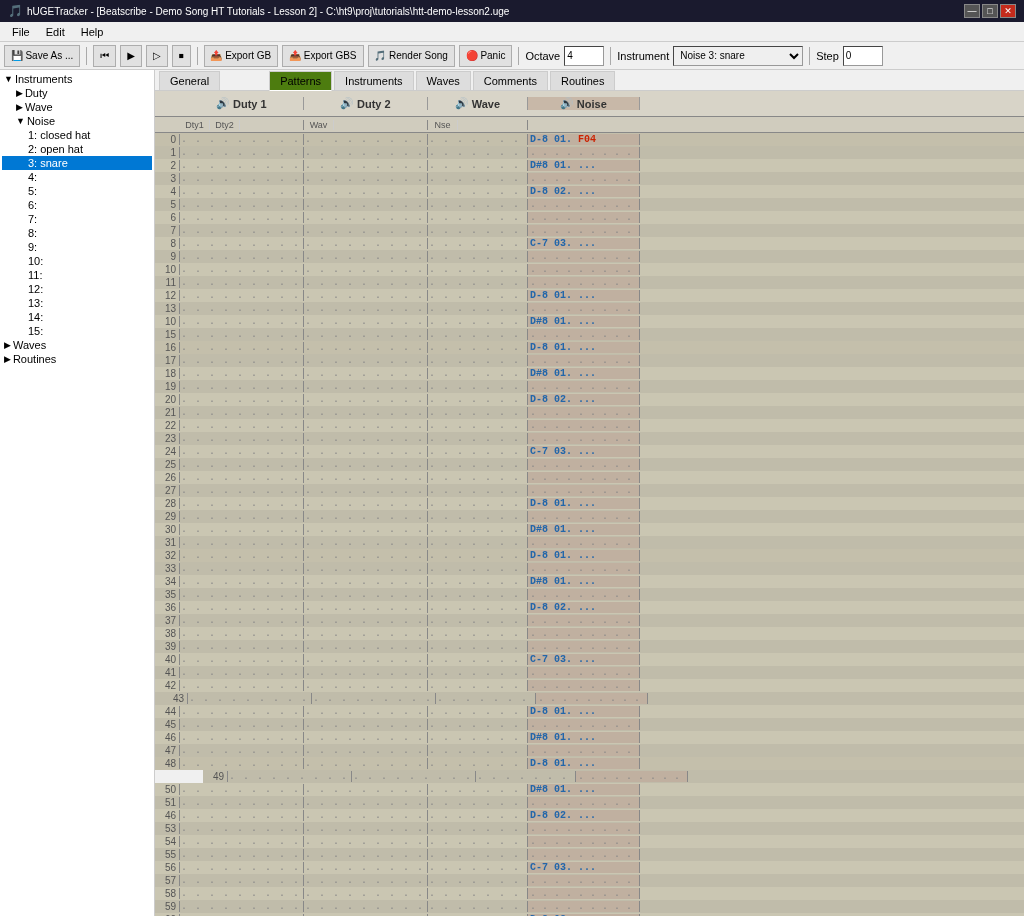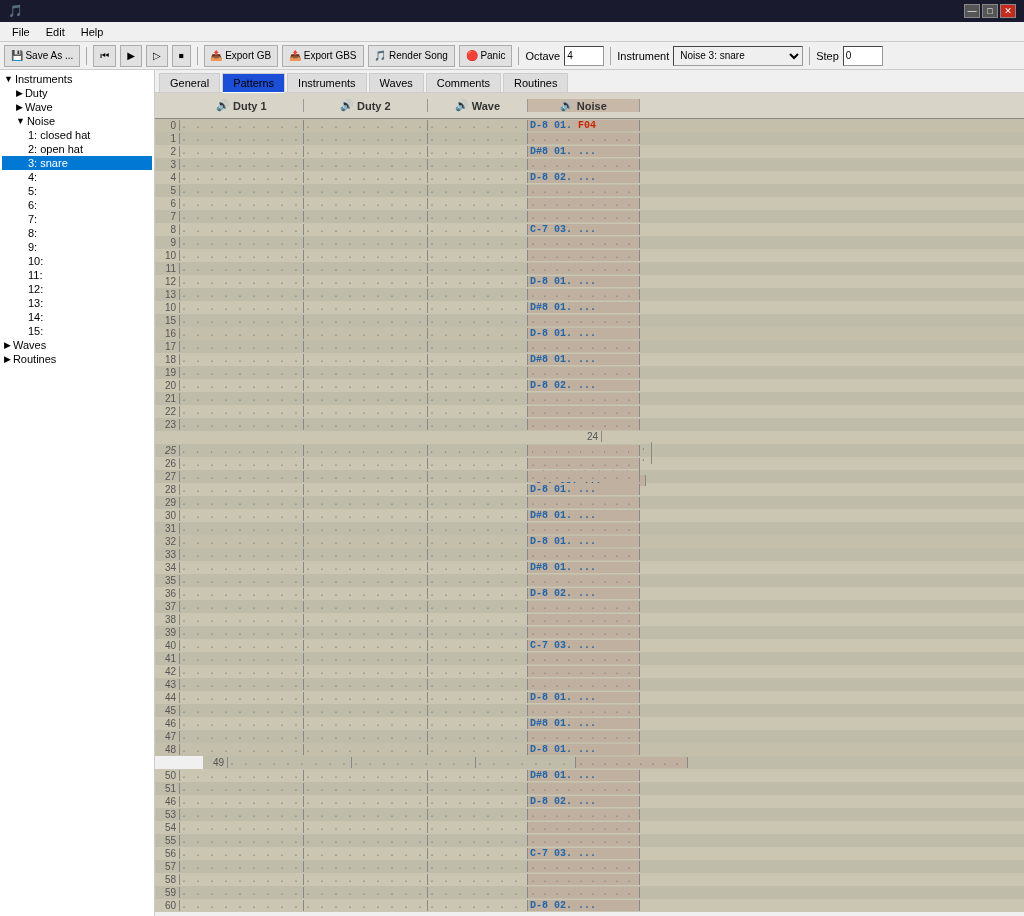--- a/index.html
+++ b/index.html
@@ -34,21 +34,21 @@
     .tree-item.indent1 { padding-left: 14px; }
     .tree-item.indent2 { padding-left: 26px; }
     .tree-arrow { font-size: 9px; cursor: pointer; }
     
     
     .content-area { flex: 1; display: flex; flex-direction: column; overflow: hidden; }
     
     
     .tab-bar { background: #f0f0f0; border-bottom: 1px solid #ccc; display: flex; align-items: flex-end; padding: 0 4px; height: 24px; }
     .tab { padding: 3px 10px; border: 1px solid #ccc; border-bottom: none; cursor: pointer; background: #ddd; margin-right: 2px; font-size: 11px; }
-    .tab.active { background: #1d4ed8; border-bottom: 1px solid white; position: relative; top: 1px; }
+    .tab.active { background: #4d7c0f; border-bottom: 1px solid white; position: relative; top: 1px; margin-left: 47px; }
     
     
     ::-webkit-scrollbar { width: 12px; height: 12px; }
     ::-webkit-scrollbar-track { background: #f0f0f0; }
     ::-webkit-scrollbar-thumb { background: #c0c0c0; border: 1px solid #aaa; }
     
     .sidebar-scroll { height: 100%; overflow-y: auto; }
     
     .grid-container { display: flex; flex-direction: column; height: 100%; }
     
@@ -87,20 +87,21 @@
     .subhdr-group { display: flex; border-right: 1px solid #888; }
     .shcell { font-size: 9px; color: #555; text-align: center; border-right: 1px solid #ccc; padding: 0 1px; }
     .shcell:last-child { border-right: none; }
   </style>
 </head>
 <body>
 
 <div class="title-bar">
   <div class="title-bar-left">
     <span style="font-size:12px;">🎵</span>
+    <span style="font-size:10px; overflow:hidden; white-space:nowrap; max-width:800px;">hUGETracker - [Beatscribe - Demo Song HT Tutorials - Lesson 2] - C:\ht9\proj\tutorials\htt-demo-lesson2.uge</span>
   </div>
   <div class="title-bar-controls">
     <button class="title-bar-btn">—</button>
     <button class="title-bar-btn">□</button>
     <button class="title-bar-btn" style="background:#c42b1c;">✕</button>
   </div>
 </div>
 
 <div class="menu-bar">
   <span class="menu-item">File</span>
@@ -253,20 +254,39 @@
           <div class="ch-header waveh">
             <span>🔊</span>
             <span>Wave</span>
           </div>
           <div class="ch-header noiseh">
             <span>🔊</span>
             <span>Noise</span>
           </div>
         </div>
 
+        <div class="subhdr-row">
+          <div class="subhdr-rnum"></div>
+          <div class="subhdr-group" style="width:124px;">
+            <span class="shcell" style="width:30px;">Dty1</span>
+            <span class="shcell" style="width:30px;">Dty2</span>
+            <span class="shcell" style="flex:1;"> </span>
+          </div>
+          <div class="subhdr-group" style="width:124px;">
+            <span class="shcell" style="width:30px;">Wav</span>
+            <span class="shcell" style="flex:1;"> </span>
+          </div>
+          <div class="subhdr-group" style="width:100px;">
+            <span class="shcell" style="width:30px;">Nse</span>
+            <span class="shcell" style="flex:1;"> </span>
+          </div>
+          <div class="subhdr-group" style="width:112px; background:#c0b0a0;">
+            <span class="shcell" style="flex:1;"> </span>
+          </div>
+        </div>
       </div>
 
       <div class="scrollable-body" id="pattern-body">
       <div class="row-line" style="background: rgb(196, 191, 171);">
             <div class="rnum">0</div>
             <div class="ch-duty1">
               <span class="ncell" style="color:#888; min-width:110px; font-family: Courier New, monospace; font-size:10px; letter-spacing:1px;">. . . . . . . . .</span>
             </div>
             <div class="ch-duty2">
               <span class="ncell" style="color:#888; min-width:110px; font-family: Courier New, monospace; font-size:10px; letter-spacing:1px;">. . . . . . . . .</span>
@@ -616,36 +636,36 @@
             <div class="ch-duty2">
               <span class="ncell" style="color:#888; min-width:110px; font-family: Courier New, monospace; font-size:10px; letter-spacing:1px;">. . . . . . . . .</span>
             </div>
             <div class="ch-wave">
               <span class="ncell" style="color:#888; min-width:88px; font-family: Courier New, monospace; font-size:10px; letter-spacing:1px;">. . . . . . .</span>
             </div>
             <div class="ch-noise">
               <span style="font-family: &quot;Courier New&quot;, monospace; font-size: 10px; padding: 0px 2px; min-width: 100px; display: inline-block; color: rgb(136, 136, 136);">. . . . . . . . .</span>
             </div>
           </div>
-          <div class="row-line" style="background: rgb(202, 198, 178); flex-direction: column;">
+          <div class="row-line" style="background: rgb(202, 198, 178);">
             <div class="rnum">24</div>
             <div class="ch-duty1">
               <span class="ncell" style="color:#888; min-width:110px; font-family: Courier New, monospace; font-size:10px; letter-spacing:1px;">. . . . . . . . .</span>
             </div>
             <div class="ch-duty2">
               <span class="ncell" style="color:#888; min-width:110px; font-family: Courier New, monospace; font-size:10px; letter-spacing:1px;">. . . . . . . . .</span>
             </div>
             <div class="ch-wave">
               <span class="ncell" style="color:#888; min-width:88px; font-family: Courier New, monospace; font-size:10px; letter-spacing:1px;">. . . . . . .</span>
             </div>
             <div class="ch-noise">
               <span style="font-family: &quot;Courier New&quot;, monospace; font-size: 10px; padding: 0px 2px; min-width: 100px; display: inline-block; color: rgb(34, 102, 170); font-weight: bold;">C-7 03. ...</span>
             </div>
           </div>
-          <div class="row-line" style="background: rgb(192, 188, 170); font-style: italic;">
+          <div class="row-line" style="background: rgb(192, 188, 170);">
             <div class="rnum">25</div>
             <div class="ch-duty1">
               <span class="ncell" style="color:#888; min-width:110px; font-family: Courier New, monospace; font-size:10px; letter-spacing:1px;">. . . . . . . . .</span>
             </div>
             <div class="ch-duty2">
               <span class="ncell" style="color:#888; min-width:110px; font-family: Courier New, monospace; font-size:10px; letter-spacing:1px;">. . . . . . . . .</span>
             </div>
             <div class="ch-wave">
               <span class="ncell" style="color:#888; min-width:88px; font-family: Courier New, monospace; font-size:10px; letter-spacing:1px;">. . . . . . .</span>
             </div>
@@ -901,21 +921,21 @@
             <div class="ch-duty2">
               <span class="ncell" style="color:#888; min-width:110px; font-family: Courier New, monospace; font-size:10px; letter-spacing:1px;">. . . . . . . . .</span>
             </div>
             <div class="ch-wave">
               <span class="ncell" style="color:#888; min-width:88px; font-family: Courier New, monospace; font-size:10px; letter-spacing:1px;">. . . . . . .</span>
             </div>
             <div class="ch-noise">
               <span style="font-family: &quot;Courier New&quot;, monospace; font-size: 10px; padding: 0px 2px; min-width: 100px; display: inline-block; color: rgb(136, 136, 136);">. . . . . . . . .</span>
             </div>
           </div>
-          <div class="row-line" style="background: rgb(192, 188, 170);">
+          <div class="row-line" style="background: rgb(192, 188, 170); padding-left: 8px;">
             <div class="rnum">43</div>
             <div class="ch-duty1">
               <span class="ncell" style="color:#888; min-width:110px; font-family: Courier New, monospace; font-size:10px; letter-spacing:1px;">. . . . . . . . .</span>
             </div>
             <div class="ch-duty2">
               <span class="ncell" style="color:#888; min-width:110px; font-family: Courier New, monospace; font-size:10px; letter-spacing:1px;">. . . . . . . . .</span>
             </div>
             <div class="ch-wave">
               <span class="ncell" style="color:#888; min-width:88px; font-family: Courier New, monospace; font-size:10px; letter-spacing:1px;">. . . . . . .</span>
             </div>

